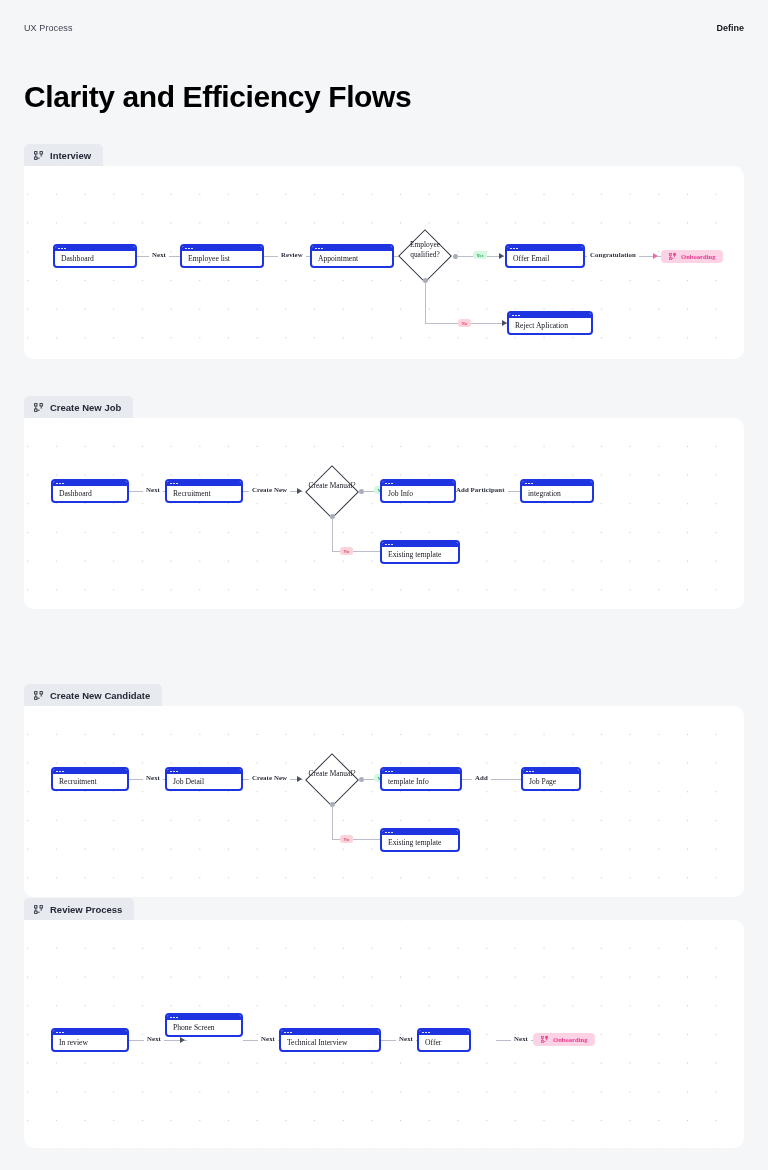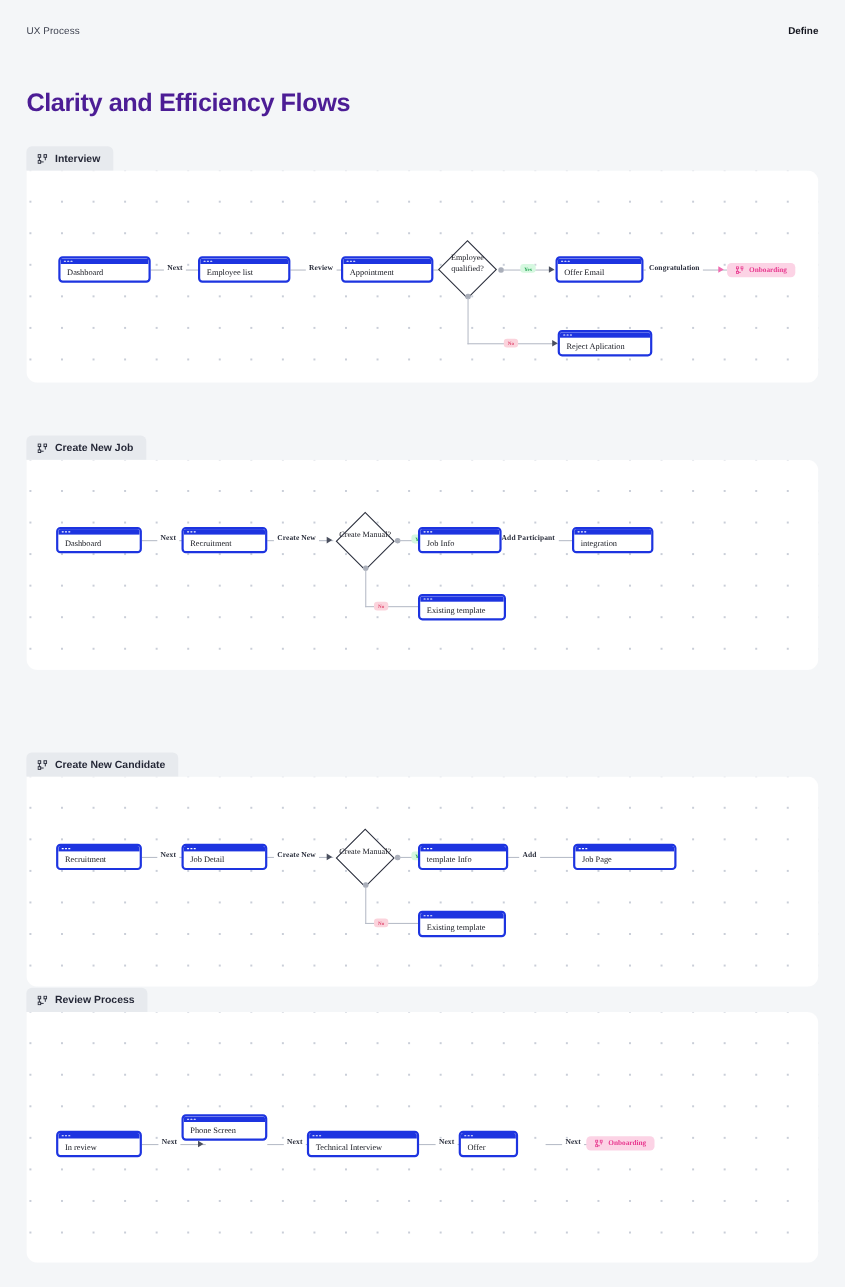--- a/index.html
+++ b/index.html
@@ -16,21 +16,21 @@
   .topbar {
     position:absolute; top:0; left:0; width:768px; height:56px;
     display:flex; align-items:center; justify-content:space-between;
     padding:0 24px;
   }
   .topbar .crumb { font-size:9px; color:#3b3f4d; letter-spacing:.1px; }
   .topbar .right { font-size:9px; color:#14161f; font-weight:600; }
 
   .page-title {
     position:absolute; top:80px; left:24px;
-    font-size:23px; font-weight:700; letter-spacing:-.4px; color:#4c1d95;
+    font-size:30px; font-weight:700; letter-spacing:-.4px; color:#000000;
   }
 
   
   .section { position:absolute; left:24px; width:720px; }
   .tab {
     display:inline-flex; align-items:center; gap:7px;
     height:22px; padding:0 12px 0 10px;
     background:#e7eaee; border-radius:5px 5px 0 0;
     font-size:9.5px; font-weight:600; color:#252837;
     position:relative; z-index:2;
@@ -137,21 +137,21 @@
 </style>
 </head>
 <body>
 
 <div class="topbar">
   <div class="crumb">UX Process</div>
   <div class="right">Define</div>
 </div>
 <div class="page-title">Clarity and Efficiency Flows</div>
 
-<div class="section" style="top:133px;">
+<div class="section" style="top:144px;">
   <div class="tab">
     <span>
       <svg width="9" height="9" viewBox="0 0 12 12" fill="none" stroke="#252837" stroke-width="1.15">
         <rect x="0.8" y="0.8" width="3.2" height="3.2"></rect>
           <rect x="8" y="0.8" width="3.2" height="3.2"></rect>
         <rect x="0.8" y="8" width="3.2" height="3.2"></rect>
           <path d="M2.4 4.2V8M4.2 9.6h3.4M9.6 4.2v3.4"></path>
       </svg>
     </span>
     <span>Interview</span>
@@ -392,21 +392,21 @@
     </div>
     <div class="node" style="left:356px; top:61px; width:82px; height:24px;">
       <div class="bar">
           <i></i>
           <i></i>
           <i></i>
         </div>
       <div class="lbl">template Info</div>
       <div class="hnd r"></div>
     </div>
-    <div class="node" style="left:497px; top:61px; width:94px; height:24px;">
+    <div class="node" style="left:497px; top:61px; width:60px; height:24px;">
       <div class="bar">
           <i></i>
           <i></i>
           <i></i>
         </div>
       <div class="lbl">Job Page</div>
     </div>
     <div class="node" style="left:356px; top:122px; width:80px; height:24px;">
       <div class="bar">
           <i></i>

